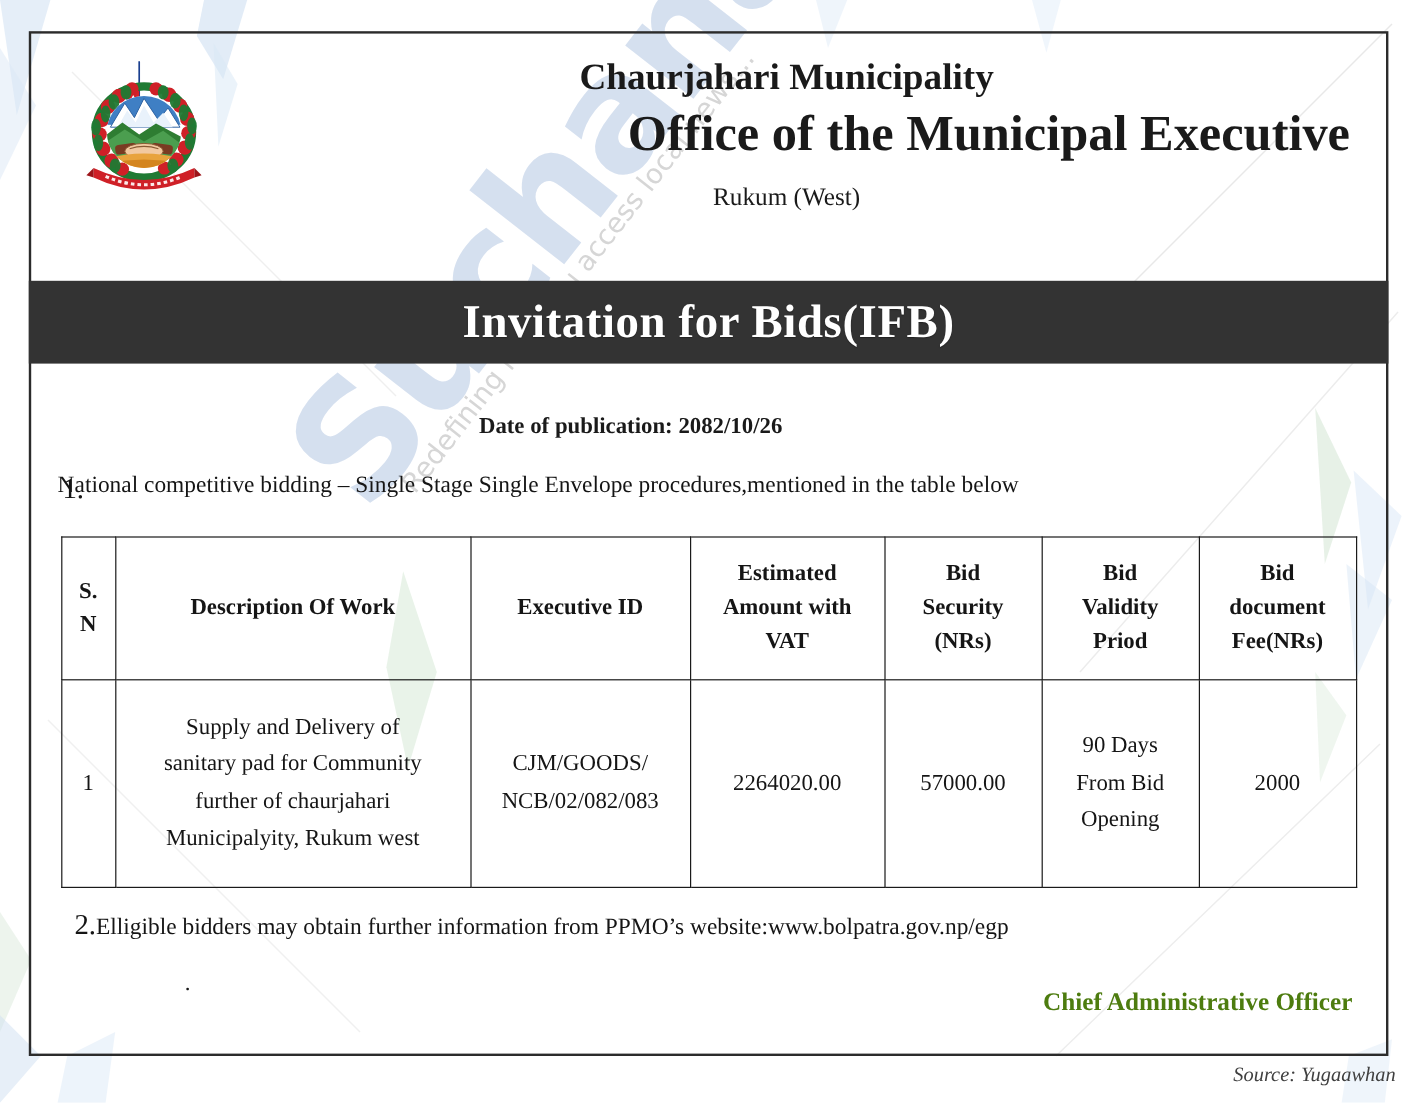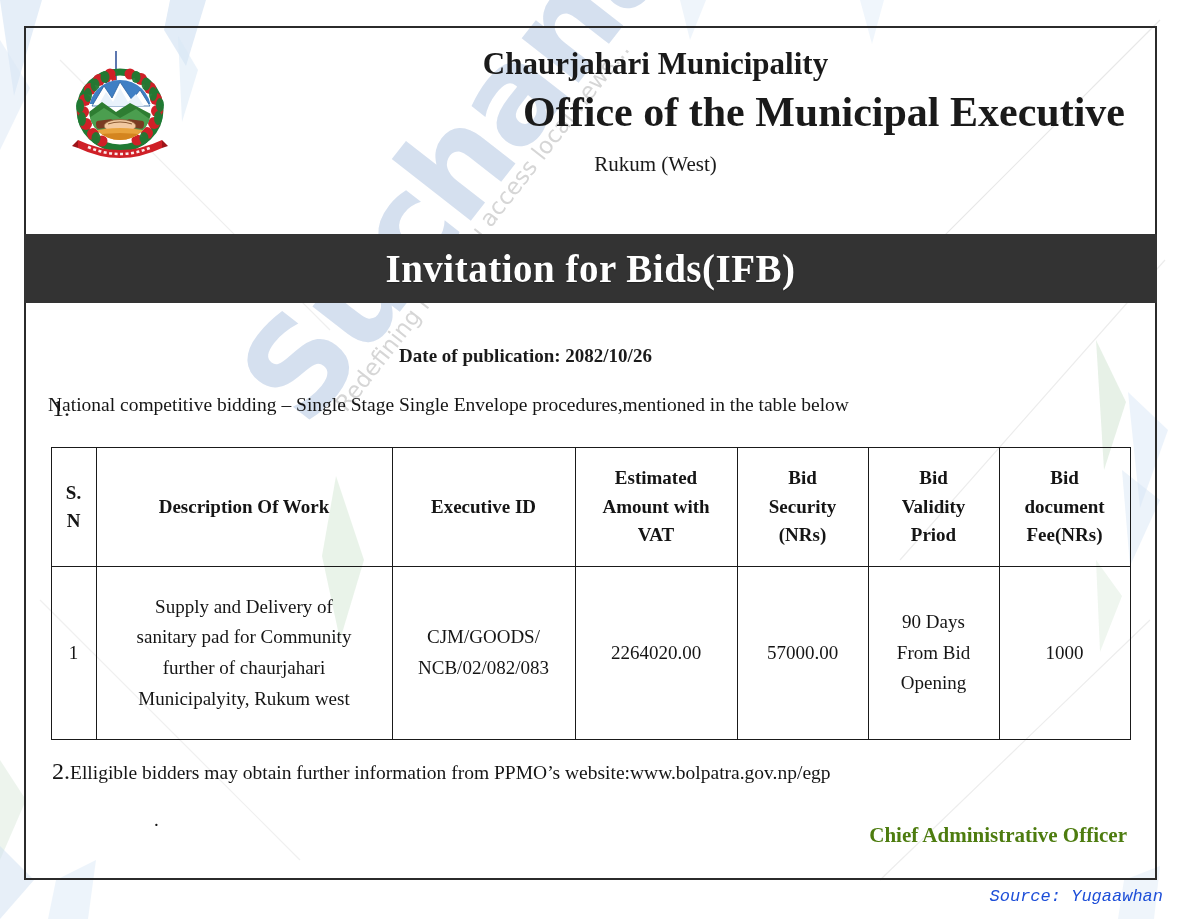--- a/index.html
+++ b/index.html
@@ -205,21 +205,21 @@
   .col-desc { width: 296px; }
   .col-cid  { width: 183px; }
   .col-amt  { width: 162px; }
   .col-sec  { width: 131px; }
   .col-val  { width: 131px; }
   .col-fee  { width: 131px; }
 
   
   .clause2 {
     margin-top: 18px;
-    padding-left: 26px;
+    padding-left: 36px;
     font-size: 19.5px;
     color: #151515;
   }
   .clause2 .num { font-size: 24px; }
   .stray-dot {
     margin-top: 24px;
     padding-left: 128px;
     font-size: 19px;
     color: #151515;
     height: 10px;
@@ -231,24 +231,24 @@
     font-size: 21px;
     font-weight: bold;
     color: #4d7c0f;
   }
 
   
   .source {
     position: absolute;
     right: 18px;
     bottom: 13px;
-    font-family: Liberation Mono, monospace;
+    font-family: Liberation Serif, serif;
     font-style: italic;
     font-size: 17px;
-    color: #1d4ed8;
+    color: #404040;
     z-index: 4;
   }
 </style>
 </head>
 <body>
 
 <div class="bg-decor">
   <svg class="deco" style="left:0px;top:0px;width:1181px;height:919px;opacity:1" viewBox="0 0 1181 919">
     <polygon points="0,0 42,0 14,96" fill="#cfe0f2" opacity="0.55"></polygon>
     <polygon points="0,40 30,88 0,150" fill="#dbe8f6" opacity="0.5"></polygon>
@@ -437,21 +437,21 @@
             <span>CJM/GOODS/</span><br>
             <span>NCB/02/082/083</span>
           </td>
           <td>2264020.00</td>
           <td>57000.00</td>
           <td>
             <span>90  Days</span><br>
             <span>From Bid</span><br>
             <span>Opening</span>
           </td>
-          <td>1000</td>
+          <td>2000</td>
         </tr>
       </tbody>
     </table>
 
     <div class="clause2">
       <span class="num">2.</span><span>Elligible bidders may obtain further information from PPMO’s website:www.bolpatra.gov.np/egp</span>
     </div>
 
     <div class="stray-dot">.</div>
 

